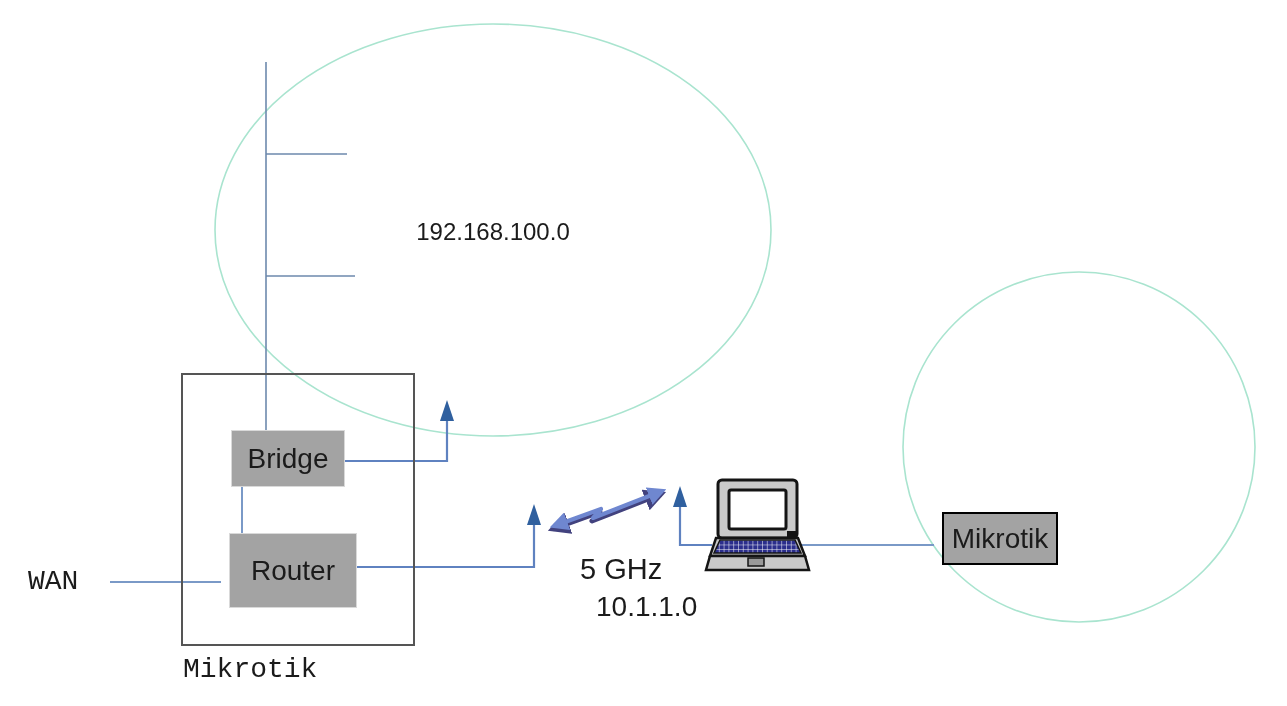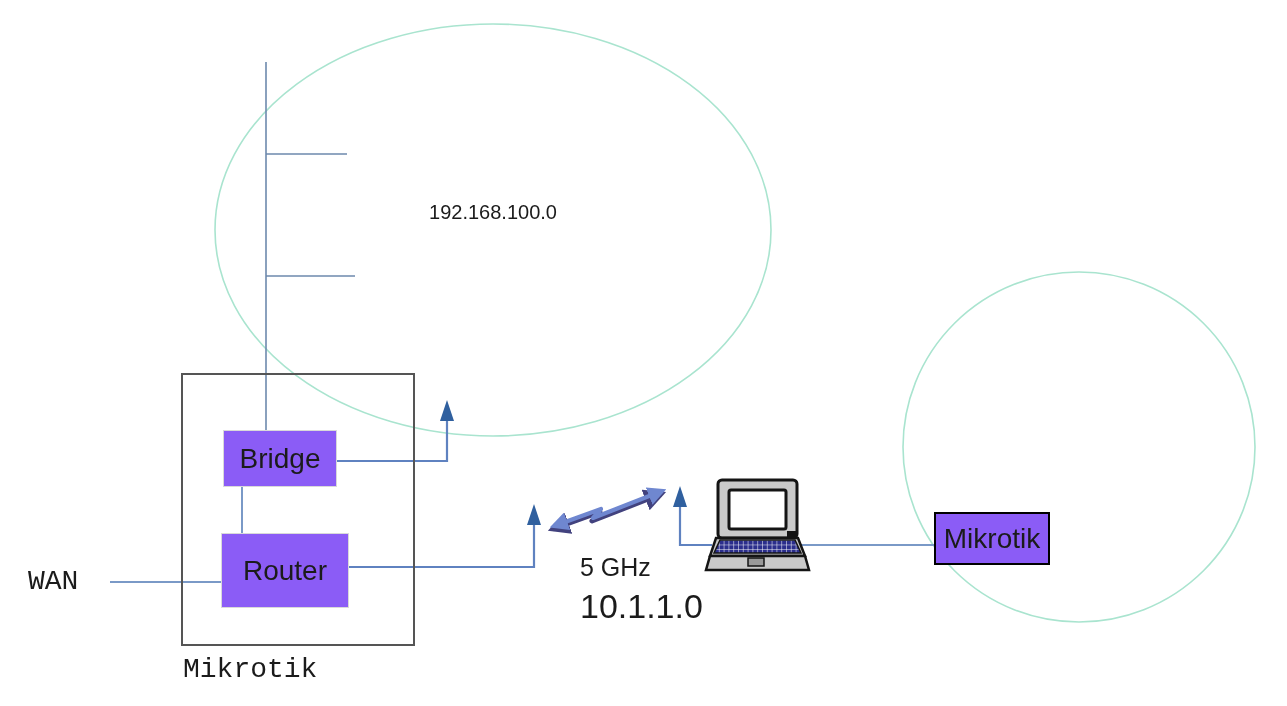--- a/index.html
+++ b/index.html
@@ -15,37 +15,37 @@
   .head{fill:var(--arrow-head,#30609f);stroke:none;}
   .zig-shadow{stroke:var(--zigzag-shadow,#42427e);stroke-width:5;fill:none;stroke-linejoin:round;}
   .zig-front{stroke:var(--zigzag-front,#6f87d0);stroke-width:4.2;fill:none;stroke-linejoin:round;}
   .zig-shadow-fill{fill:var(--zigzag-shadow,#42427e);}
   .zig-front-fill{fill:var(--zigzag-front,#6f87d0);}
 
   
   .frame{position:absolute;left:181px;top:373px;width:234px;height:273px;
          border:2px solid var(--frame-border,#555);box-sizing:border-box;background:transparent;}
   .node-box{position:absolute;display:flex;align-items:center;justify-content:center;
-            background:#8b5cf6;box-sizing:border-box;font-size:28px;}
+            background:#a3a3a3;box-sizing:border-box;font-size:28px;margin-left:8px;}
   .box-bridge{left:223px;top:430px;width:114px;height:57px;border:1px solid var(--box-border,#d9d9d9);}
   .box-router{left:221px;top:533px;width:128px;height:75px;border:1px solid var(--box-border,#d9d9d9);}
   .box-lab-gw{left:934px;top:512px;width:116px;height:53px;border:2px solid #000;font-size:28px;}
 
   
   .lbl{position:absolute;white-space:nowrap;font-family:Liberation Mono, monospace;}
   .lbl-wan{left:28px;top:566px;font-size:28px;}
   .lbl-frame-caption{left:183px;top:654px;font-size:28px;}
   .lan-label{position:absolute;text-align:center;}
   .lan-label .name{font-size:29px;line-height:1.1;}
-  .lan-label .subnet{font-size:20px;line-height:1.1;margin-top:3px;}
+  .lan-label .subnet{font-size:24px;line-height:1.1;margin-top:21px;}
   .lbl-office{left:373px;top:198px;width:240px;}
   .lbl-lab{left:958px;top:420px;width:240px;}
   .lbl-wireless{position:absolute;left:580px;top:554px;}
-  .lbl-wireless .band{font-size:25px;line-height:1.1;}
-  .lbl-wireless .subnet{font-size:34px;line-height:1.1;margin-top:6px;}
+  .lbl-wireless .band{font-size:29px;line-height:1.1;}
+  .lbl-wireless .subnet{font-size:28px;line-height:1.1;margin-top:6px;margin-left:16px;}
 </style>
 </head>
 <body>
 
 <div class="canvas">
 
   <svg class="layer" viewBox="0 0 1287 706">
     <defs>
       <pattern id="keys" x="714" y="540" width="4.8" height="4.5" patternUnits="userSpaceOnUse">
         <rect width="4.8" height="4.5" fill="#2b2e8c"></rect>

